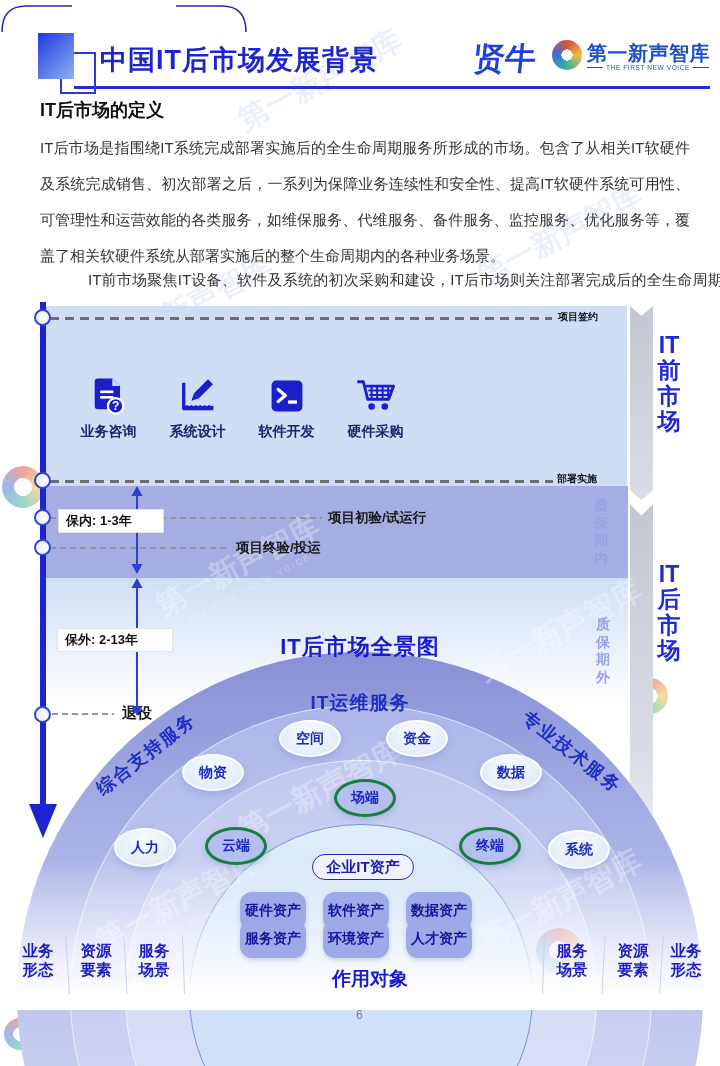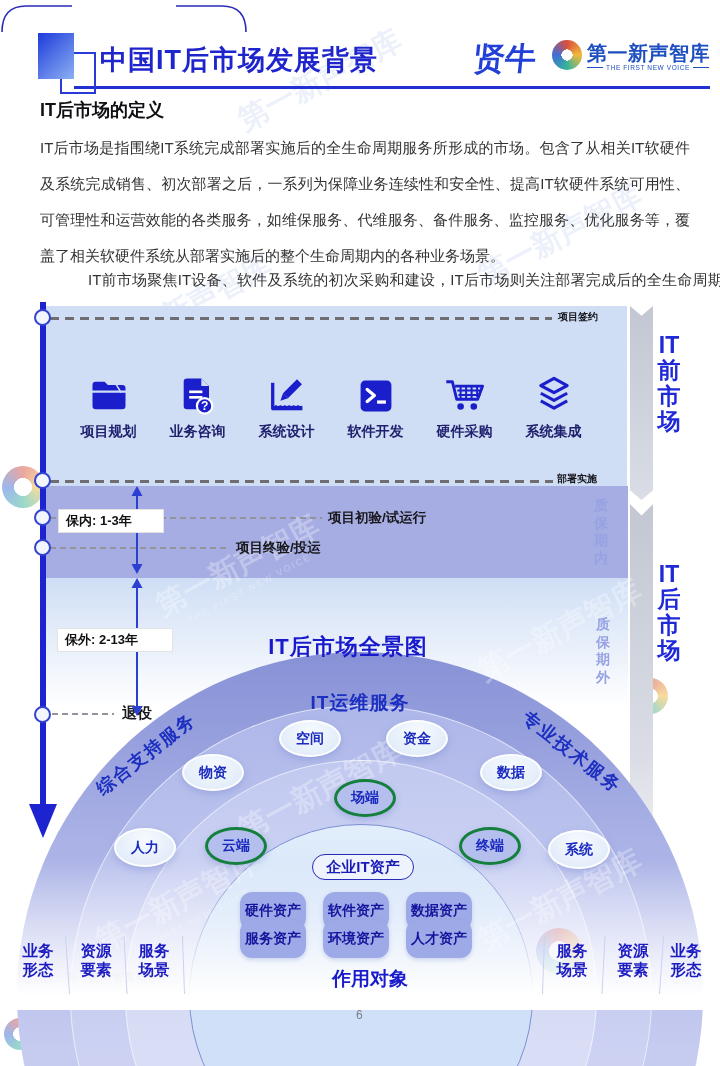--- a/index.html
+++ b/index.html
@@ -69,21 +69,21 @@
   .c1{left:17px;top:652px;width:686px;height:686px;
       background:linear-gradient(180deg,#8791d6 0%,#aab2e6 28%,#c6cbf0 58%);}
   .c2{left:70px;top:705px;width:580px;height:580px;border:1px solid rgba(255,255,255,.6);
       background:linear-gradient(180deg,#aeb7e9,#cdd2f3 60%);}
   .c3{left:125px;top:760px;width:470px;height:470px;border:1px solid rgba(255,255,255,.6);
       background:linear-gradient(180deg,#c2c9f0,#d9def6 60%);}
   .c4{left:189px;top:824px;width:342px;height:342px;border:1px solid #7c90d4;
       background:linear-gradient(180deg,#e2eefb 0%,#cfe0f8 30%);}
   .fade{left:0;top:860px;width:720px;height:150px;z-index:3;
         background:linear-gradient(180deg,rgba(255,255,255,0),#fff 90%);}
-  .pan-title{left:228px;top:632px;width:240px;text-align:center;font-size:22px;font-weight:900;
+  .pan-title{left:240px;top:632px;width:240px;text-align:center;font-size:22px;font-weight:900;
              color:#1a1acd;z-index:4;letter-spacing:1px;}
   .ring-top-lbl{left:260px;top:690px;width:200px;text-align:center;font-size:19px;font-weight:900;
                 color:#1c2fc0;z-index:4;letter-spacing:1px;}
   .ring-side{z-index:4;font-size:18px;font-weight:900;color:#1c2fc0;letter-spacing:2px;white-space:nowrap;}
   .bub{position:absolute;z-index:4;border-radius:50%;display:flex;align-items:center;justify-content:center;
        font-size:14px;font-weight:800;color:#1b2bbf;
        background:radial-gradient(ellipse at 50% 30%,#f7fbff,#dbe7f7);
        border:2px solid rgba(255,255,255,.95);box-shadow:0 3px 7px rgba(110,130,200,.35);}
   .bub.lav{background:#b5bfee;border:3px solid #15803d;}
   .cpill{left:312px;top:854px;width:100px;height:24px;z-index:4;background:#eef3fd;
@@ -175,28 +175,20 @@
     <path d="M8 0l5.5 10H2.5z" fill="#2b3fd0"></path>
       <path d="M8 138l5.5-10H2.5z" fill="#2b3fd0"></path>
   </svg>
   <div class="abs wbox" style="left:58px;top:509px;width:97px;height:22px">保内: 1-3年</div>
   <div class="abs wbox" style="left:57px;top:628px;width:107px;height:22px">保外: 2-13年</div>
 
   
   <div class="abs svc-row">
     <div class="svc">
       <svg viewBox="0 0 40 40">
-        <path fill="#1b1ecb" d="M5 10a3 3 0 0 1 3-3h8l3 3h13a3 3 0 0 1 3 3v2H5z"></path>
-        <path fill="#1b1ecb" d="M5 17h30v12a3 3 0 0 1-3 3H8a3 3 0 0 1-3-3z"></path>
-        <path fill="none" stroke="#cfdef5" stroke-width="1.5" d="M25 7l6 10"></path>
-      </svg>
-      <div class="lbl">项目规划</div>
-    </div>
-    <div class="svc">
-      <svg viewBox="0 0 40 40">
         <path fill="#1b1ecb" d="M10 4h13l7 7v18a3 3 0 0 1-3 3H10a3 3 0 0 1-3-3V7a3 3 0 0 1 3-3z"></path>
         <path fill="#cfdef5" d="M23 4l7 7h-7z"></path>
         <rect x="12" y="15" width="12" height="2.4" fill="#fff"></rect>
           <rect x="12" y="20" width="12" height="2.4" fill="#fff"></rect>
         <circle cx="26" cy="29" r="7" fill="#1b1ecb" stroke="#fff" stroke-width="2"></circle>
         <text x="26" y="32.8" font-size="11" font-weight="bold" fill="#fff" text-anchor="middle">?</text>
       </svg>
       <div class="lbl">业务咨询</div>
     </div>
     <div class="svc">
@@ -221,30 +213,20 @@
     </div>
     <div class="svc">
       <svg viewBox="0 0 40 40">
         <path d="M3 7h5.5l4 16h19l4.5-12H11" fill="none" stroke="#1b1ecb" stroke-width="2.6" stroke-linejoin="round"></path>
         <path d="M16 11v12 M21 11v12 M26 11v12 M31 11v10" stroke="#1b1ecb" stroke-width="1.8"></path>
         <path d="M13 15h22 M14 19h20" stroke="#1b1ecb" stroke-width="1.8"></path>
         <circle cx="16" cy="29.5" r="3" fill="#1b1ecb"></circle>
           <circle cx="28" cy="29.5" r="3" fill="#1b1ecb"></circle>
       </svg>
       <div class="lbl">硬件采购</div>
-    </div>
-    <div class="svc">
-      <svg viewBox="0 0 40 40">
-        <g fill="none" stroke="#1b1ecb" stroke-width="2.8" stroke-linejoin="round">
-          <path d="M20 4l12 6.5L20 17 8 10.5z"></path>
-          <path d="M8 17.5L20 24l12-6.5"></path>
-          <path d="M8 24.5L20 31l12-6.5"></path>
-        </g>
-      </svg>
-      <div class="lbl">系统集成</div>
     </div>
   </div>
 
   
   <div class="abs chev chev1"></div>
   <div class="abs chev chev2"></div>
   <div class="abs vside" style="left:652px;top:333px">IT前市场</div>
   <div class="abs vside" style="left:652px;top:562px">IT后市场</div>
   <div class="abs vwar" style="left:593px;top:497px">质保期内</div>
   <div class="abs vwar" style="left:595px;top:616px">质保期外</div>

